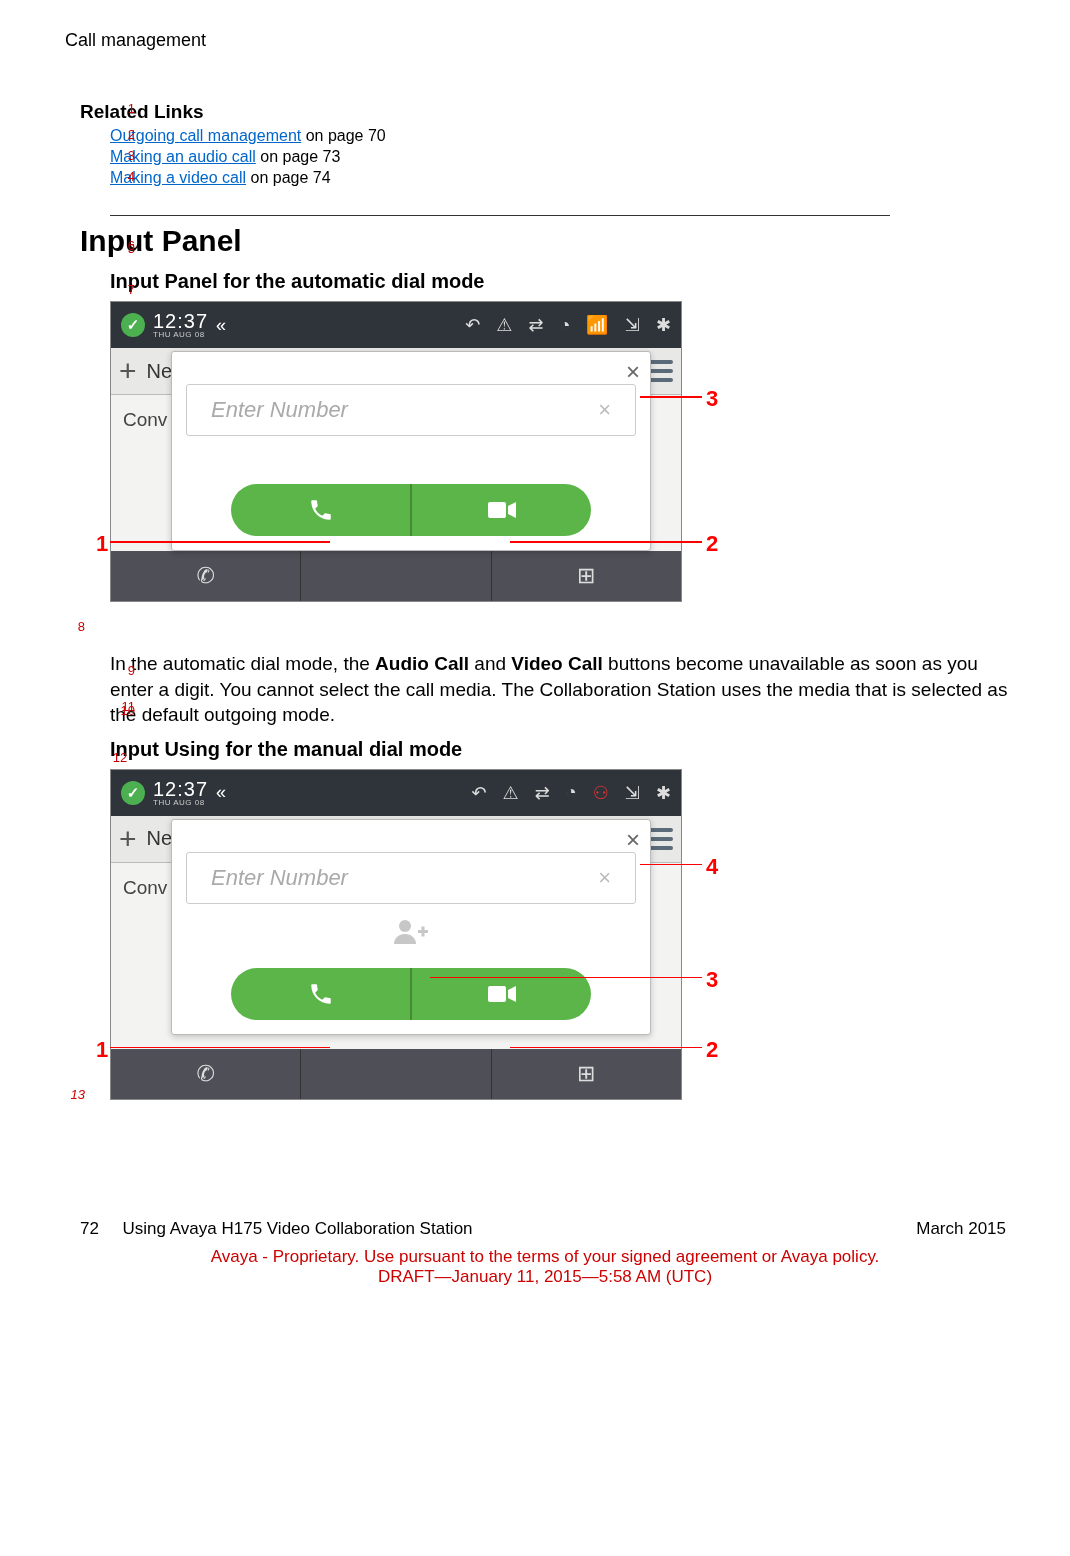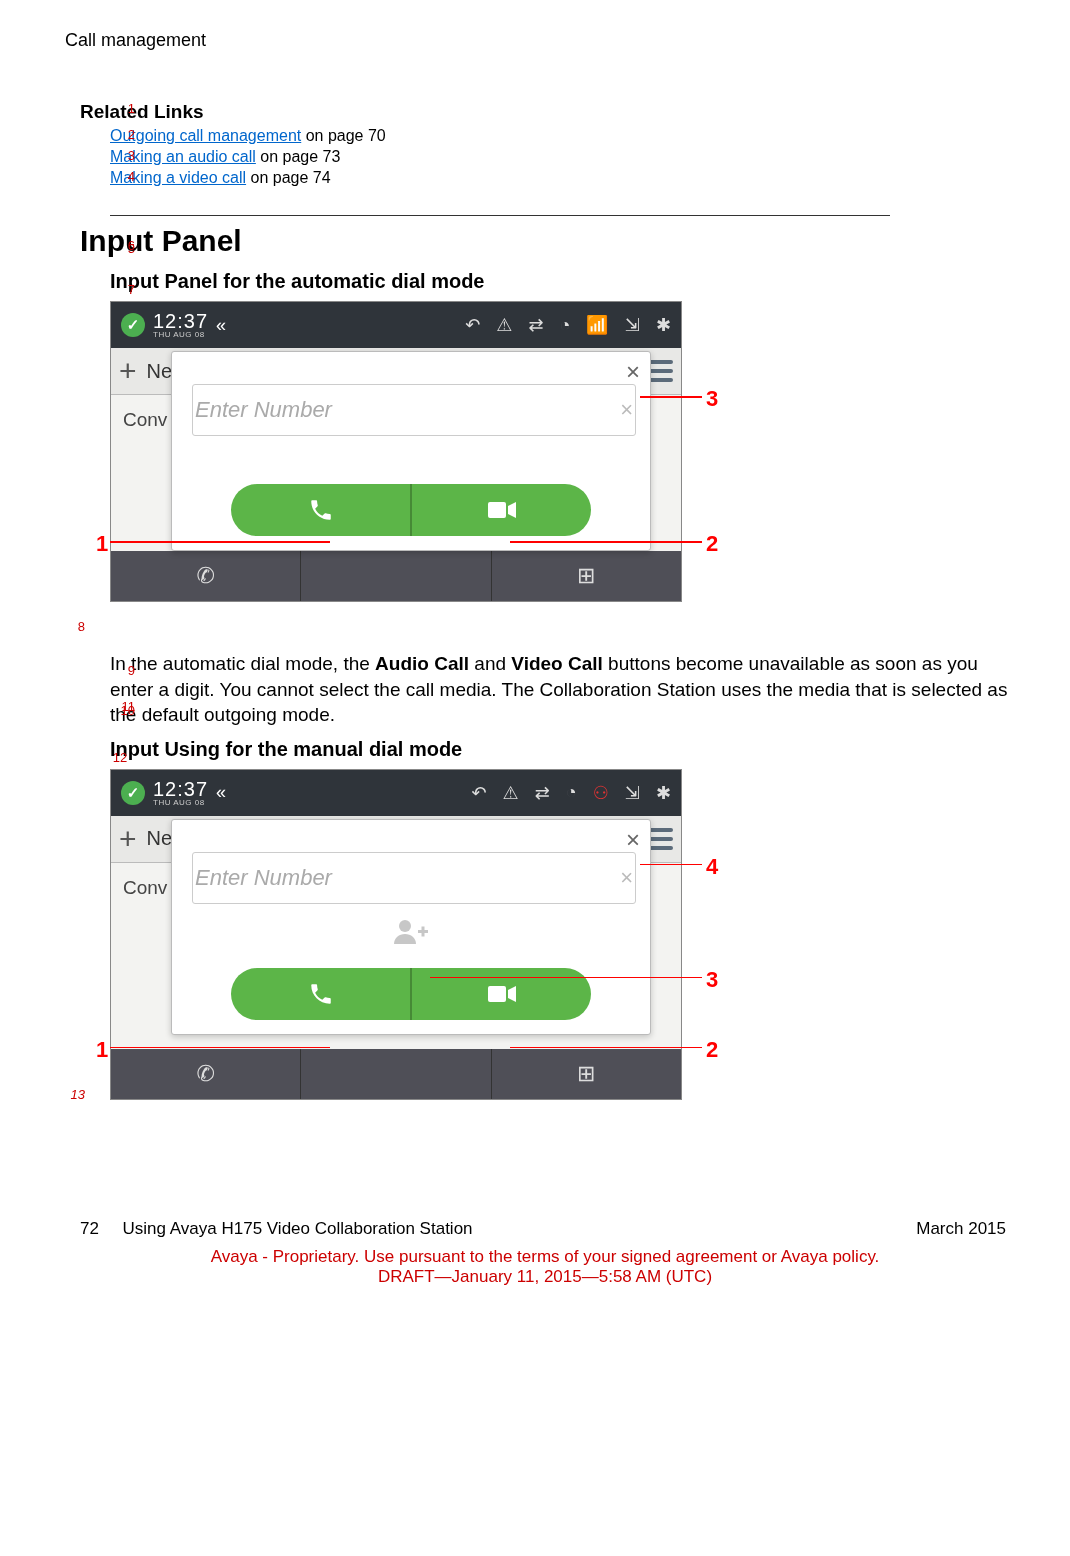--- a/index.html
+++ b/index.html
@@ -133,27 +133,26 @@
     border-radius:3px;
     box-shadow:0 2px 6px rgba(0,0,0,.2);
     padding:12px 14px 14px 14px;
     box-sizing:border-box;
   }
   .popup-close { position:absolute; top:6px; right:10px; color:#666; font-size:24px; font-weight:300;}
   .enter-field {
     margin-top:20px;
     border:1px solid #ccc;
     border-radius:3px;
-    padding:12px 2px;
+    padding:12px 24px;
     color:#aaa;
     font-style:italic;
     font-size:22px;
     display:flex; align-items:center; gap:10px;
     position:relative;
-    margin-left:6px;
   }
   .clear-x { color:#bbb; font-size:22px; margin-left:auto; font-style:normal;}
   .spacer { height:40px; }
   .add-contact-row { text-align:center; margin:14px 0 18px 0; color:#bbb; font-size:24px;}
   .green-pill {
     display:flex; 
     height:52px;
     border-radius:26px;
     overflow:hidden;
     margin:8px auto 0 auto;

